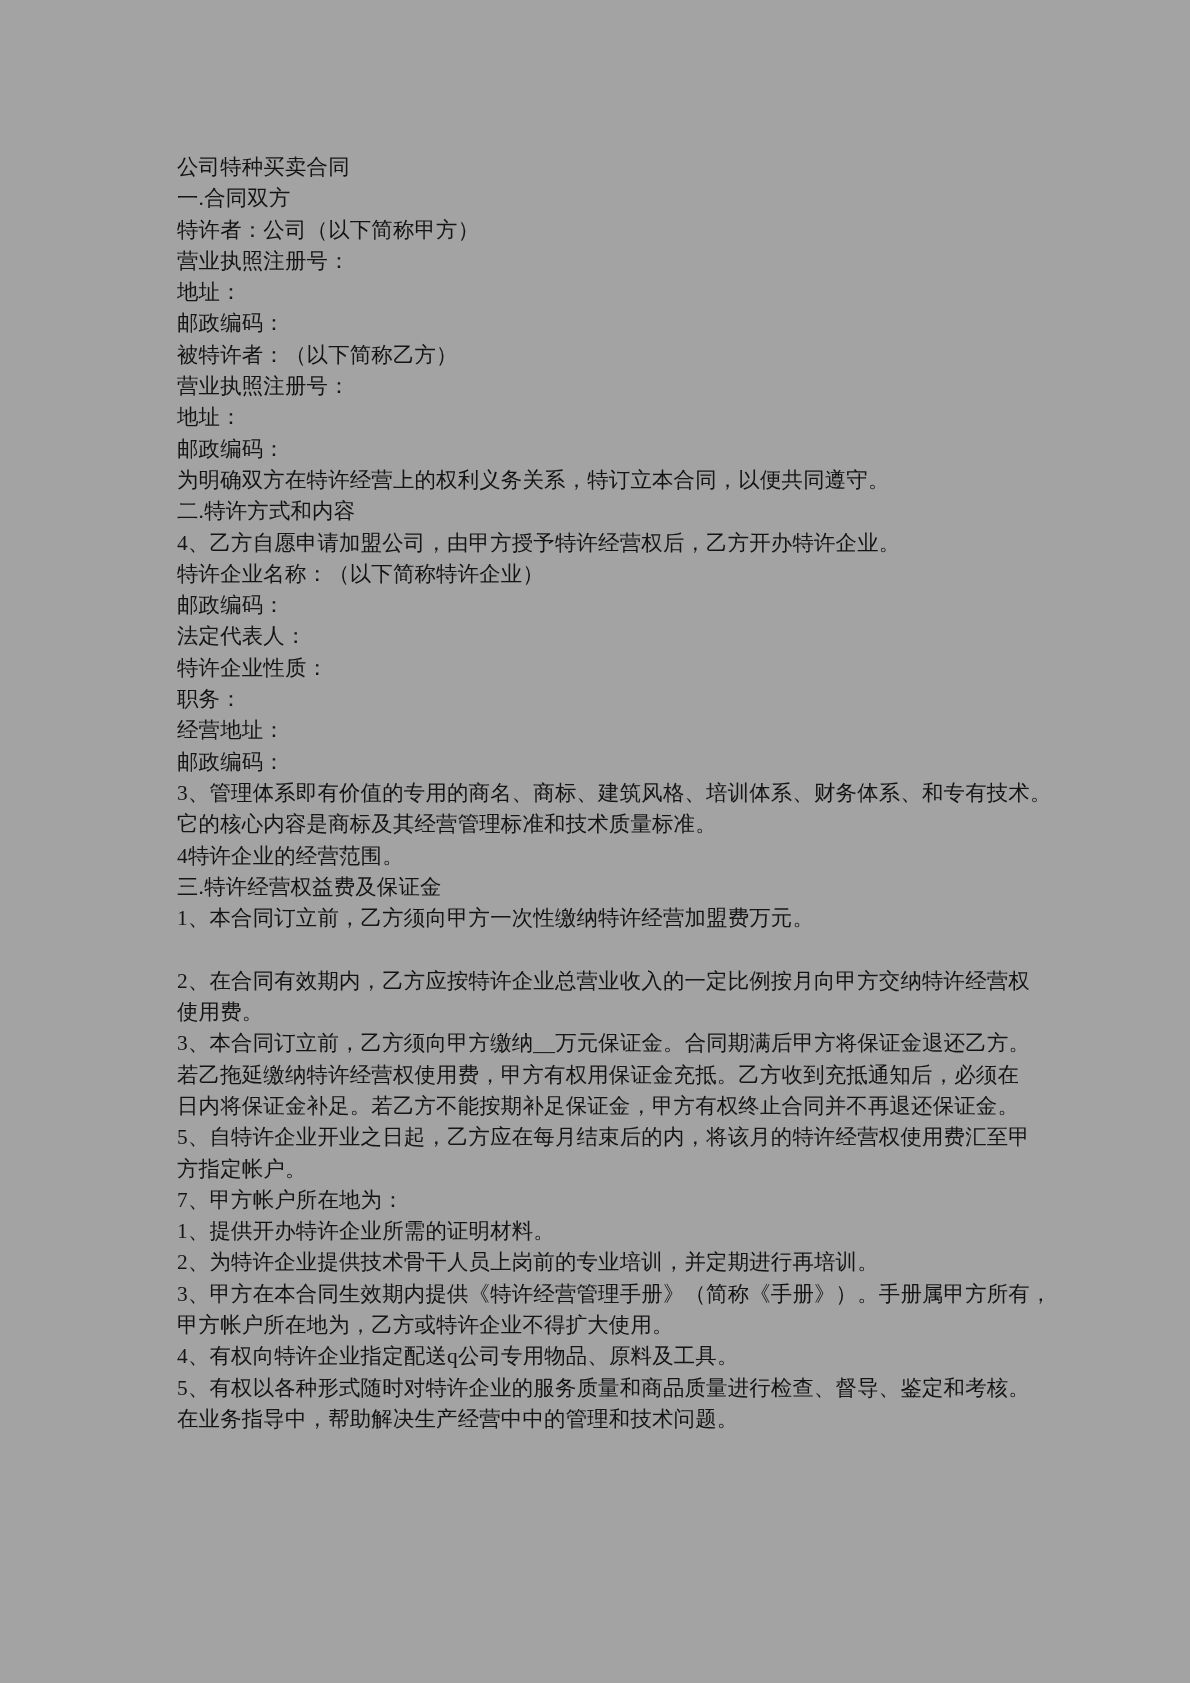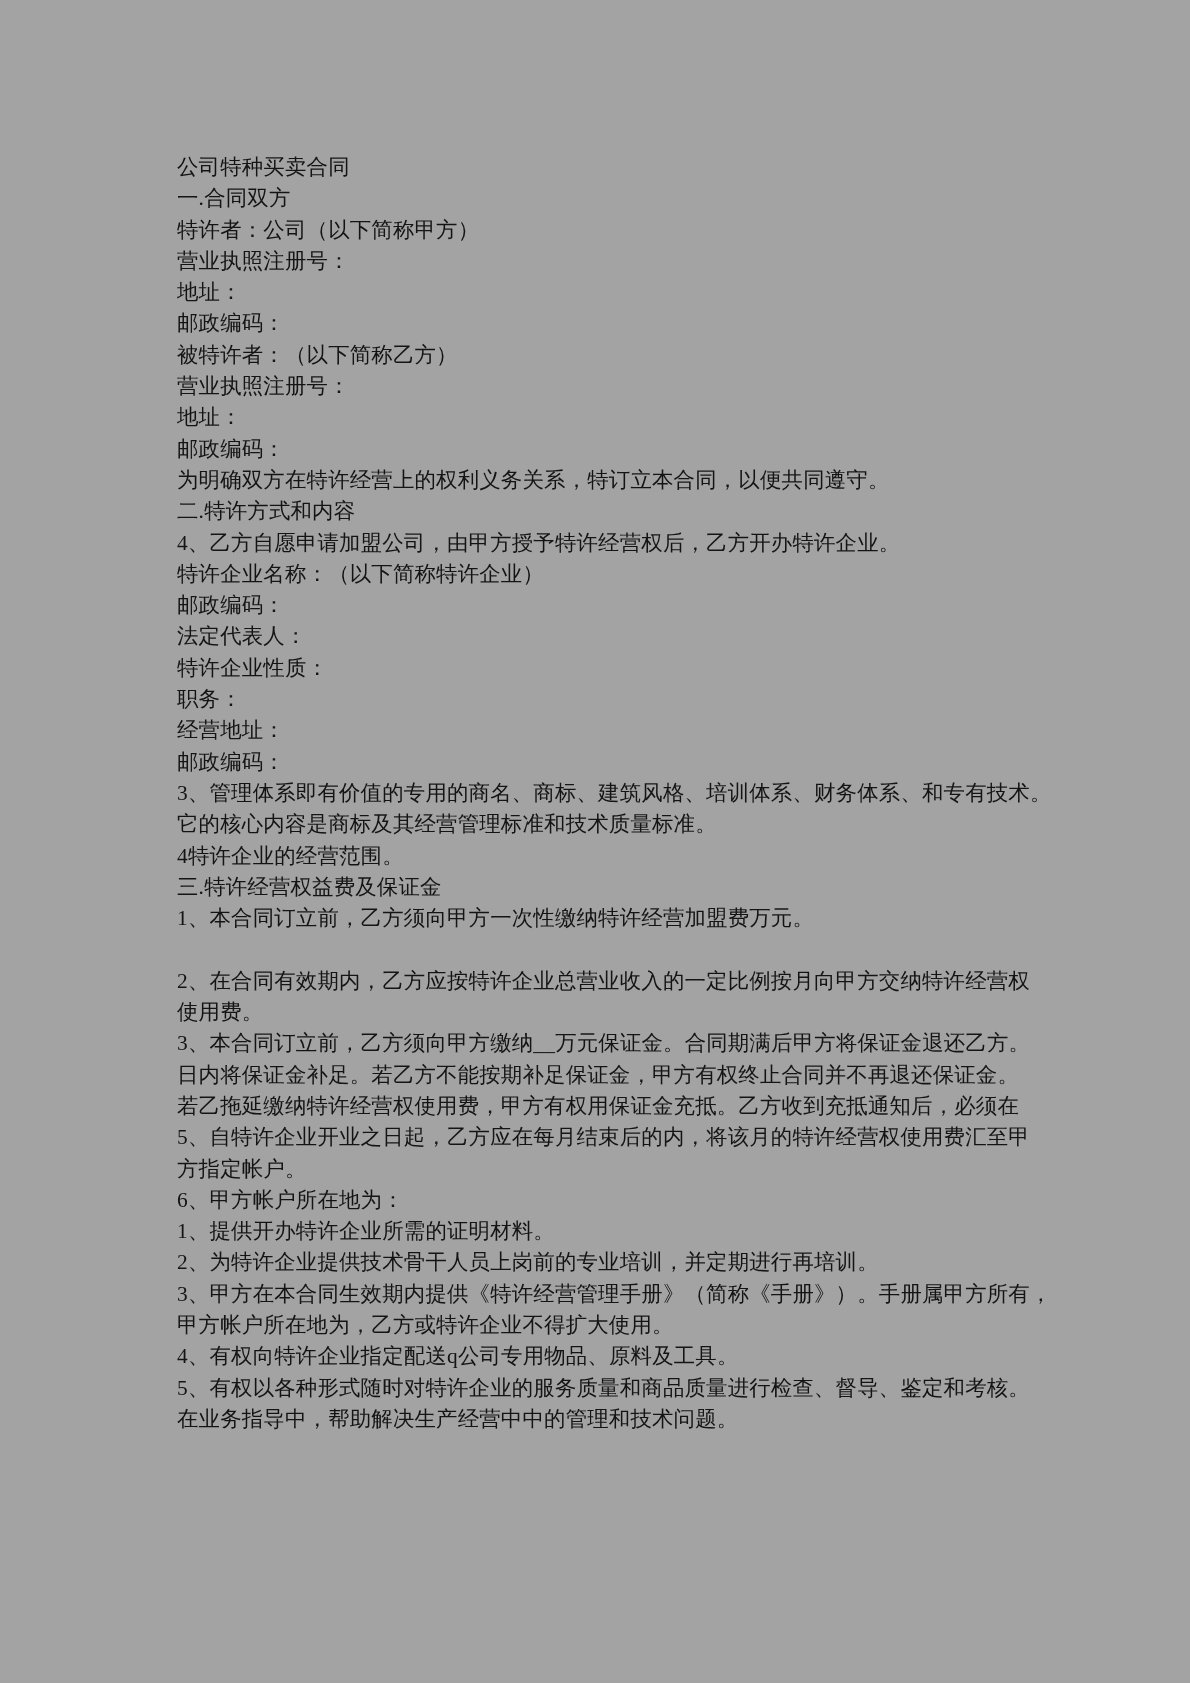--- a/index.html
+++ b/index.html
@@ -63,25 +63,25 @@
       <div class="line">邮政编码：</div>
       <div class="line">3、管理体系即有价值的专用的商名、商标、建筑风格、培训体系、财务体系、和专有技术。</div>
       <div class="line">它的核心内容是商标及其经营管理标准和技术质量标准。</div>
       <div class="line">4特许企业的经营范围。</div>
       <div class="line">三.特许经营权益费及保证金</div>
       <div class="line">1、本合同订立前，乙方须向甲方一次性缴纳特许经营加盟费万元。</div>
       <div class="line"></div>
       <div class="line">2、在合同有效期内，乙方应按特许企业总营业收入的一定比例按月向甲方交纳特许经营权</div>
       <div class="line">使用费。</div>
       <div class="line">3、本合同订立前，乙方须向甲方缴纳__万元保证金。合同期满后甲方将保证金退还乙方。</div>
+      <div class="line">若乙拖延缴纳特许经营权使用费，甲方有权用保证金充抵。乙方收到充抵通知后，必须在</div>
       <div class="line">日内将保证金补足。若乙方不能按期补足保证金，甲方有权终止合同并不再退还保证金。</div>
-      <div class="line">若乙拖延缴纳特许经营权使用费，甲方有权用保证金充抵。乙方收到充抵通知后，必须在</div>
       <div class="line">5、自特许企业开业之日起，乙方应在每月结束后的内，将该月的特许经营权使用费汇至甲</div>
       <div class="line">方指定帐户。</div>
-      <div class="line">6、甲方帐户所在地为：</div>
+      <div class="line">7、甲方帐户所在地为：</div>
       <div class="line">1、提供开办特许企业所需的证明材料。</div>
       <div class="line">2、为特许企业提供技术骨干人员上岗前的专业培训，并定期进行再培训。</div>
       <div class="line">3、甲方在本合同生效期内提供《特许经营管理手册》（简称《手册》）。手册属甲方所有，</div>
       <div class="line">甲方帐户所在地为，乙方或特许企业不得扩大使用。</div>
       <div class="line">4、有权向特许企业指定配送q公司专用物品、原料及工具。</div>
       <div class="line">5、有权以各种形式随时对特许企业的服务质量和商品质量进行检查、督导、鉴定和考核。</div>
       <div class="line">在业务指导中，帮助解决生产经营中中的管理和技术问题。</div>
     </div>
 </div>
 

